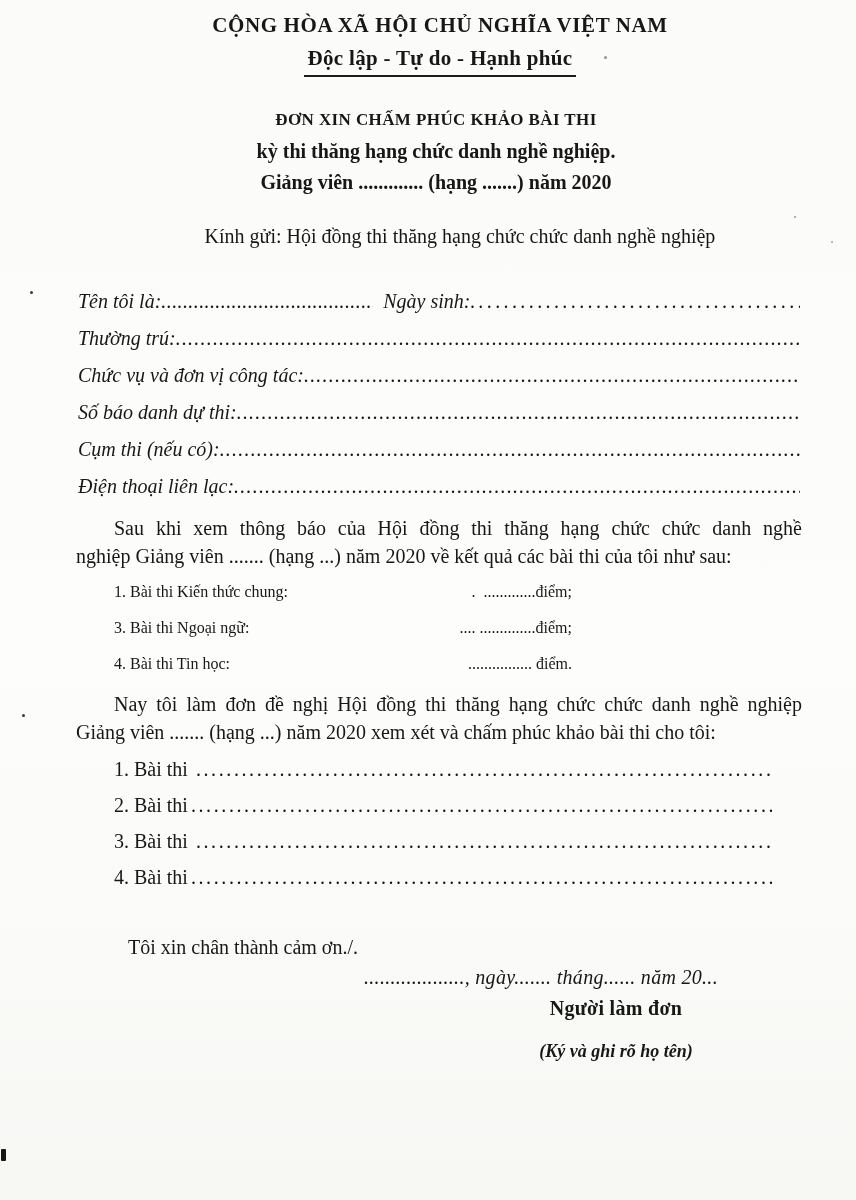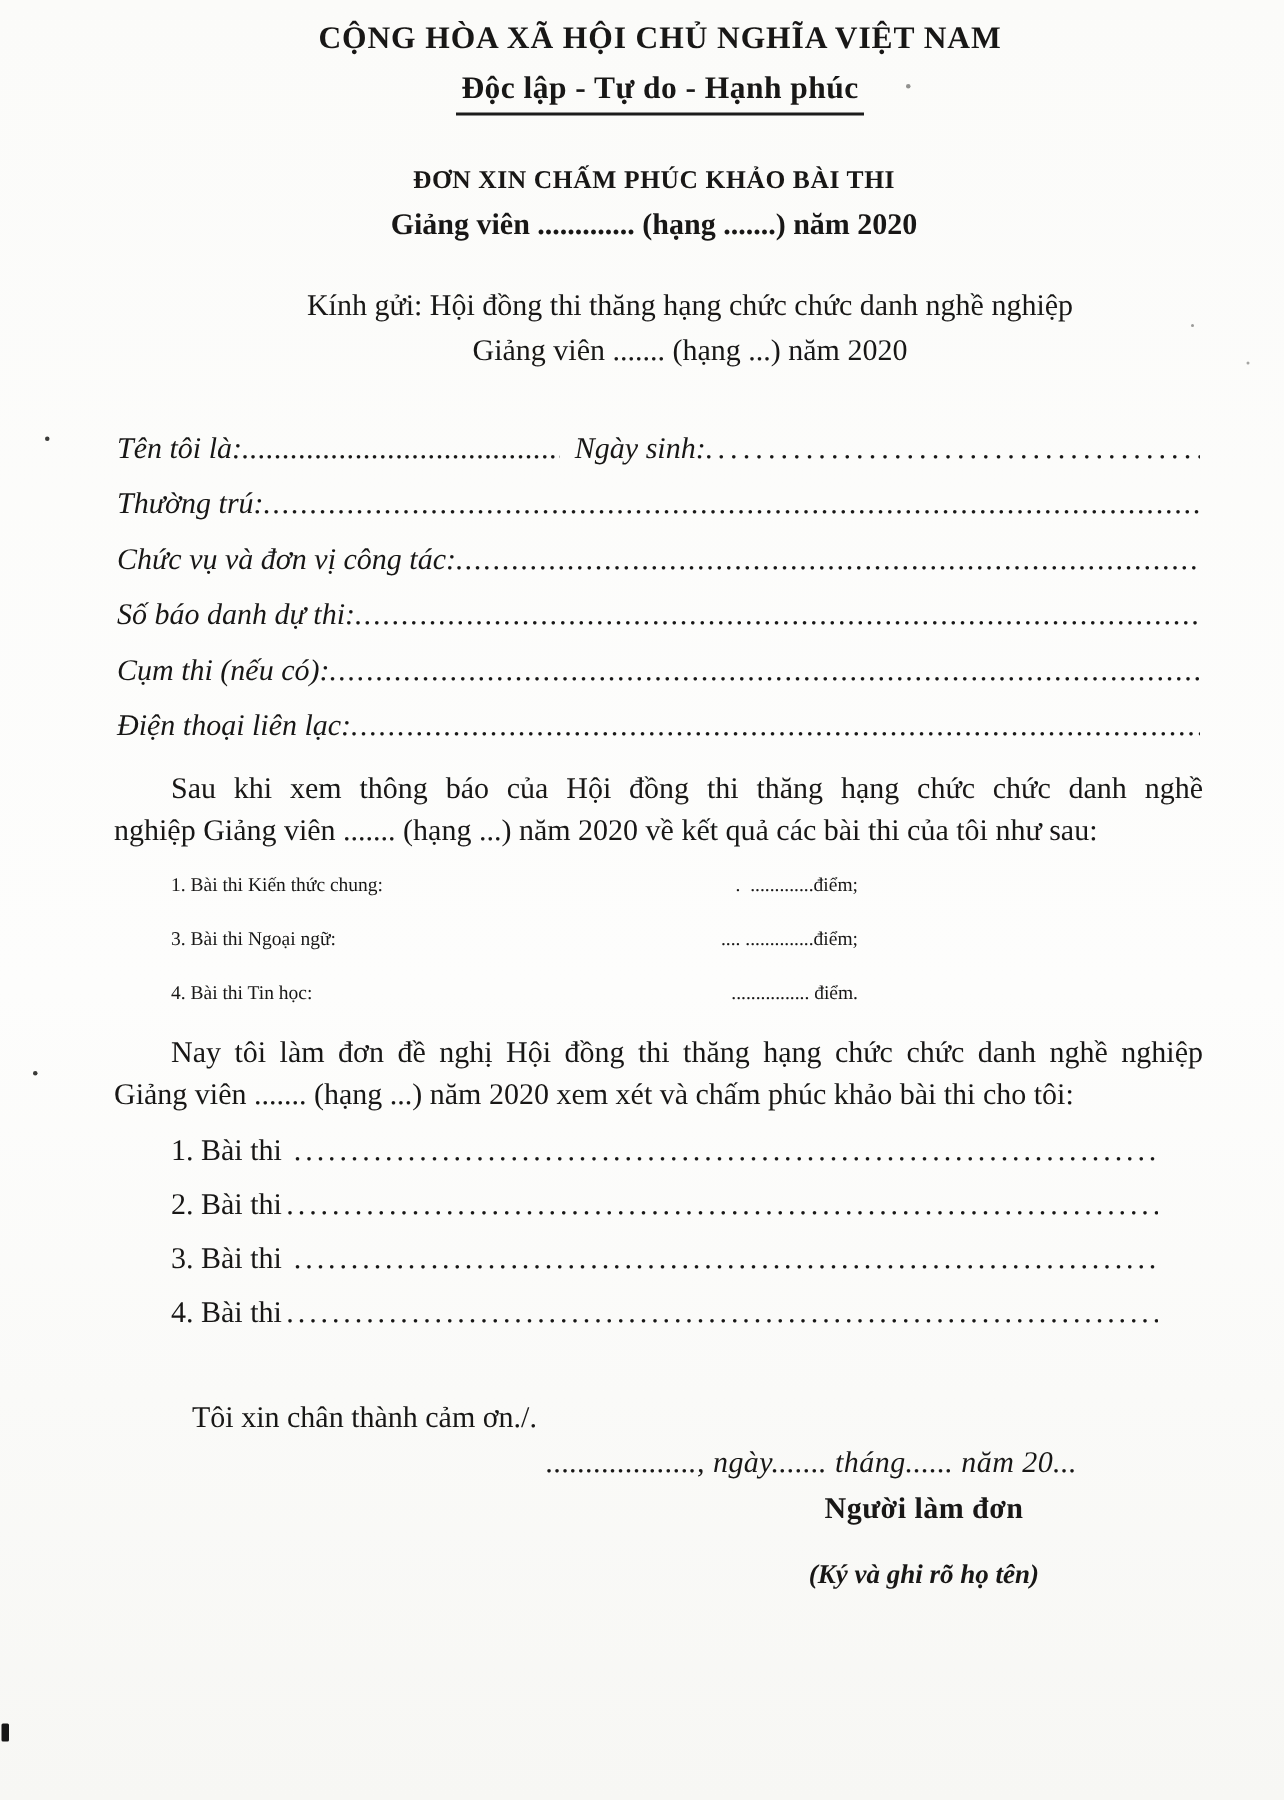--- a/index.html
+++ b/index.html
@@ -33,21 +33,21 @@
   .leader{flex:1 1 auto;min-width:0;overflow:hidden;white-space:nowrap;letter-spacing:1.2px;}
   .leader.dense{letter-spacing:0.4px;}
   .leader.sp{letter-spacing:3.4px;}
   .leader.f16{flex-grow:1.55;margin-right:10px;}
   .dob-label{flex:0 0 auto;white-space:pre;}
   
   .para{margin:6px 54px 0 76px;font-size:20px;line-height:28px;}
   .para .l1{display:block;text-align:justify;text-align-last:justify;text-indent:38px;}
   .para .l2{display:block;white-space:nowrap;}
   
-  .scores{margin:6px 0 0 114px;width:458px;font-size:13px;}
+  .scores{margin:6px 0 0 114px;width:458px;font-size:16px;}
   .srow{display:flex;align-items:baseline;height:36px;line-height:31px;}
   .slabel{flex:0 0 auto;white-space:pre;}
   .svalue{flex:0 0 auto;margin-left:auto;white-space:pre;padding-left:6px;}
   
   .requests{margin:8px 0 0 114px;width:658px;font-size:20px;}
   .rrow{display:flex;align-items:baseline;height:36px;line-height:31px;}
   .rrow .leader{letter-spacing:2.6px;padding-left:3px;}
   
   .thanks{margin:36px 0 0 128px;font-size:20px;line-height:26px;}
   .dateline{margin:3px 0 0 364px;font-size:20px;font-style:italic;line-height:28px;letter-spacing:0.3px;white-space:nowrap;}
@@ -69,26 +69,26 @@
 <div class="page">
 
   <div class="nat-header">
     <div class="nat-l1">CỘNG HÒA XÃ HỘI CHỦ NGHĨA VIỆT NAM</div>
     <div class="nat-l2">Độc lập - Tự do - Hạnh phúc</div>
     <div class="nat-rule"></div>
   </div>
 
   <div class="form-title">
     <div class="ft-l1">ĐƠN XIN CHẤM PHÚC KHẢO BÀI THI</div>
+    <div class="ft-l2">kỳ thi thăng hạng chức danh nghề nghiệp.</div>
     <div class="ft-l3">Giảng viên ............. (hạng .......) năm 2020</div>
   </div>
 
   <div class="recipient">
     <div class="rec-l1">Kính gửi: Hội đồng thi thăng hạng chức chức danh nghề nghiệp</div>
-    <div class="rec-l2">Giảng viên ....... (hạng ...) năm 2020</div>
   </div>
 
   <div class="info">
     <div class="irow">
       <span class="ilabel">Tên tôi là:</span>
       <span class="leader dense f16">................................................................................................................................................................................................................................</span>
       <span class="dob-label">Ngày sinh:</span>
       <span class="leader sp">................................................................................................................................................................................................................................</span>
     </div>
     <div class="irow">

